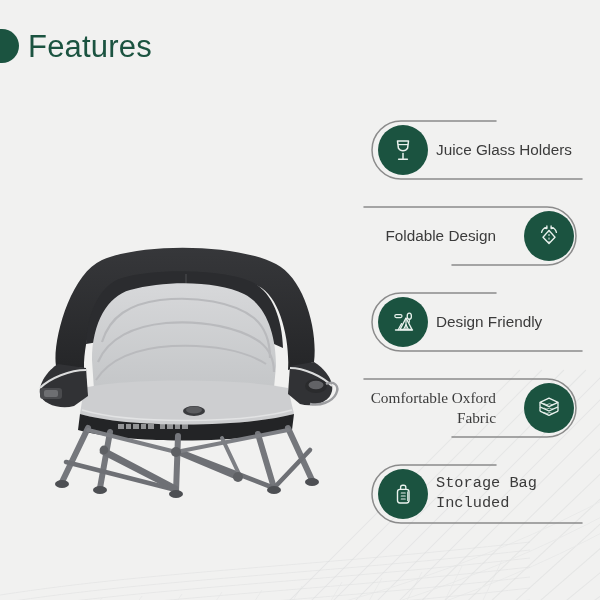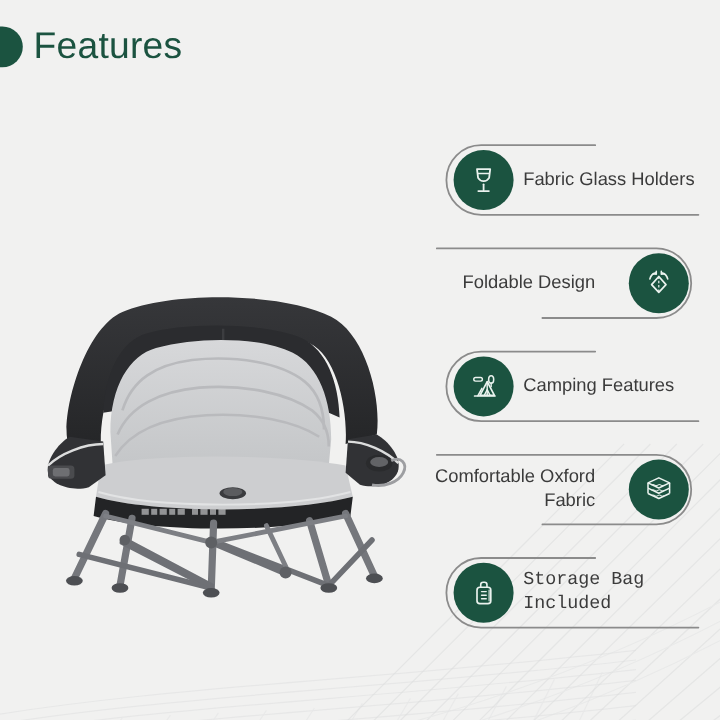--- a/index.html
+++ b/index.html
@@ -11,21 +11,21 @@
   }
   #stage{position:absolute;inset:0;width:600px;height:600px;overflow:hidden;}
 
   
   .bg-mesh{position:absolute;right:-40px;bottom:-60px;width:420px;height:300px;
     opacity:.55;pointer-events:none;}
   .bg-wave{position:absolute;left:-30px;bottom:-70px;width:560px;height:220px;
     opacity:.5;pointer-events:none;}
 
   
-  .header{position:absolute;left:0;top:22px;height:48px;display:flex;align-items:flex-start;}
+  .header{position:absolute;left:0;top:22px;height:48px;display:flex;align-items:center;}
   .header-dot{width:19px;height:34px;background:#1b5340;
     border-top-right-radius:19px;border-bottom-right-radius:19px;
     margin-right:9px;}
   .header-title{font-size:31px;font-weight:400;color:#1b5340;letter-spacing:.2px;
     line-height:1;}
 
   
   .product{position:absolute;left:26px;top:238px;width:330px;height:262px;}
   .product svg{display:block;width:100%;height:100%;}
 
@@ -45,21 +45,21 @@
   
   .frow.left  .fic   {left:22px;}
   .frow.left  .flabel{left:80px;width:152px;justify-content:flex-start;text-align:left;}
   
   .frow.right .fic   {right:18px;}
   .frow.right .flabel{right:96px;width:156px;justify-content:flex-end;text-align:right;}
 
   .frow.r1{top:0;}
   .frow.r2{top:86px;}
   .frow.r3{top:172px;}
-  .frow.r4{top:258px;}
+  .frow.r4{top:258px;font-family:Liberation Serif, serif;}
   .frow.r5{top:344px;font-family:Liberation Mono, monospace;}
 </style>
 </head>
 <body>
 
 <div id="stage">
 
   <svg class="bg-wave" viewBox="0 0 560 220" fill="none" aria-hidden="true">
     <g stroke="#d9dadb" stroke-width="1" opacity=".8">
       <path d="M0 150 C 160 122, 330 118, 560 92"></path>
@@ -225,21 +225,21 @@
         </svg>
       </div>
       <div class="fic">
         <svg width="28" height="28" viewBox="0 0 28 28" fill="none">
           <path d="M8.5 5 H19.5 L18.6 12.2 A5.3 5.3 0 0 1 9.4 12.2 Z" stroke="#eaf2ee" stroke-width="1.5" stroke-linejoin="round"></path>
           <path d="M8.9 8.6 H19.1" stroke="#eaf2ee" stroke-width="1.2"></path>
           <path d="M14 17.6 V22.4" stroke="#eaf2ee" stroke-width="1.5" stroke-linecap="round"></path>
           <path d="M9.6 23.2 H18.4" stroke="#eaf2ee" stroke-width="1.5" stroke-linecap="round"></path>
         </svg>
       </div>
-      <div class="flabel">Fabric Glass Holders</div>
+      <div class="flabel">Juice Glass Holders</div>
     </div>
 
     <div class="frow right r2">
       <div class="bracket">
         <svg viewBox="0 0 236 78" fill="none" aria-hidden="true">
           <path d="M8 5 L 191 5 A 29 29 0 0 1 191 63 L 96 63" stroke="#8b8b8b" stroke-width="1.5" fill="none" stroke-linecap="round"></path>
         </svg>
       </div>
       <div class="fic">
         <svg width="28" height="28" viewBox="0 0 28 28" fill="none">
@@ -265,21 +265,21 @@
           <path d="M11 21.5 L17 10 L23 21.5 Z" stroke="#eaf2ee" stroke-width="1.4" stroke-linejoin="round"></path>
           <path d="M17 10 L17 21.5" stroke="#eaf2ee" stroke-width="1.2"></path>
           <path d="M14.6 21.5 L17 16.6 L19.4 21.5" stroke="#eaf2ee" stroke-width="1.2" fill="none" stroke-linejoin="round"></path>
           <path d="M6.5 22 H23.5" stroke="#eaf2ee" stroke-width="1.4" stroke-linecap="round"></path>
           <path d="M9.2 21.8 L12.6 15.6" stroke="#eaf2ee" stroke-width="1.3" stroke-linecap="round"></path>
           <ellipse cx="20.3" cy="8.2" rx="2.1" ry="3.1" stroke="#eaf2ee" stroke-width="1.3"></ellipse>
           <path d="M20.3 11 V14.2" stroke="#eaf2ee" stroke-width="1.2" stroke-linecap="round"></path>
           <path d="M7.3 6.6 h4.2 a1.5 1.5 0 0 1 0 3 h-4.2 a1.5 1.5 0 0 1 0 -3 Z" stroke="#eaf2ee" stroke-width="1.2"></path>
         </svg>
       </div>
-      <div class="flabel">Camping Features</div>
+      <div class="flabel">Design Friendly</div>
     </div>
 
     <div class="frow right r4">
       <div class="bracket">
         <svg viewBox="0 0 236 78" fill="none" aria-hidden="true">
           <path d="M8 5 L 191 5 A 29 29 0 0 1 191 63 L 96 63" stroke="#8b8b8b" stroke-width="1.5" fill="none" stroke-linecap="round"></path>
         </svg>
       </div>
       <div class="fic">
         <svg width="30" height="30" viewBox="0 0 30 30" fill="none">

